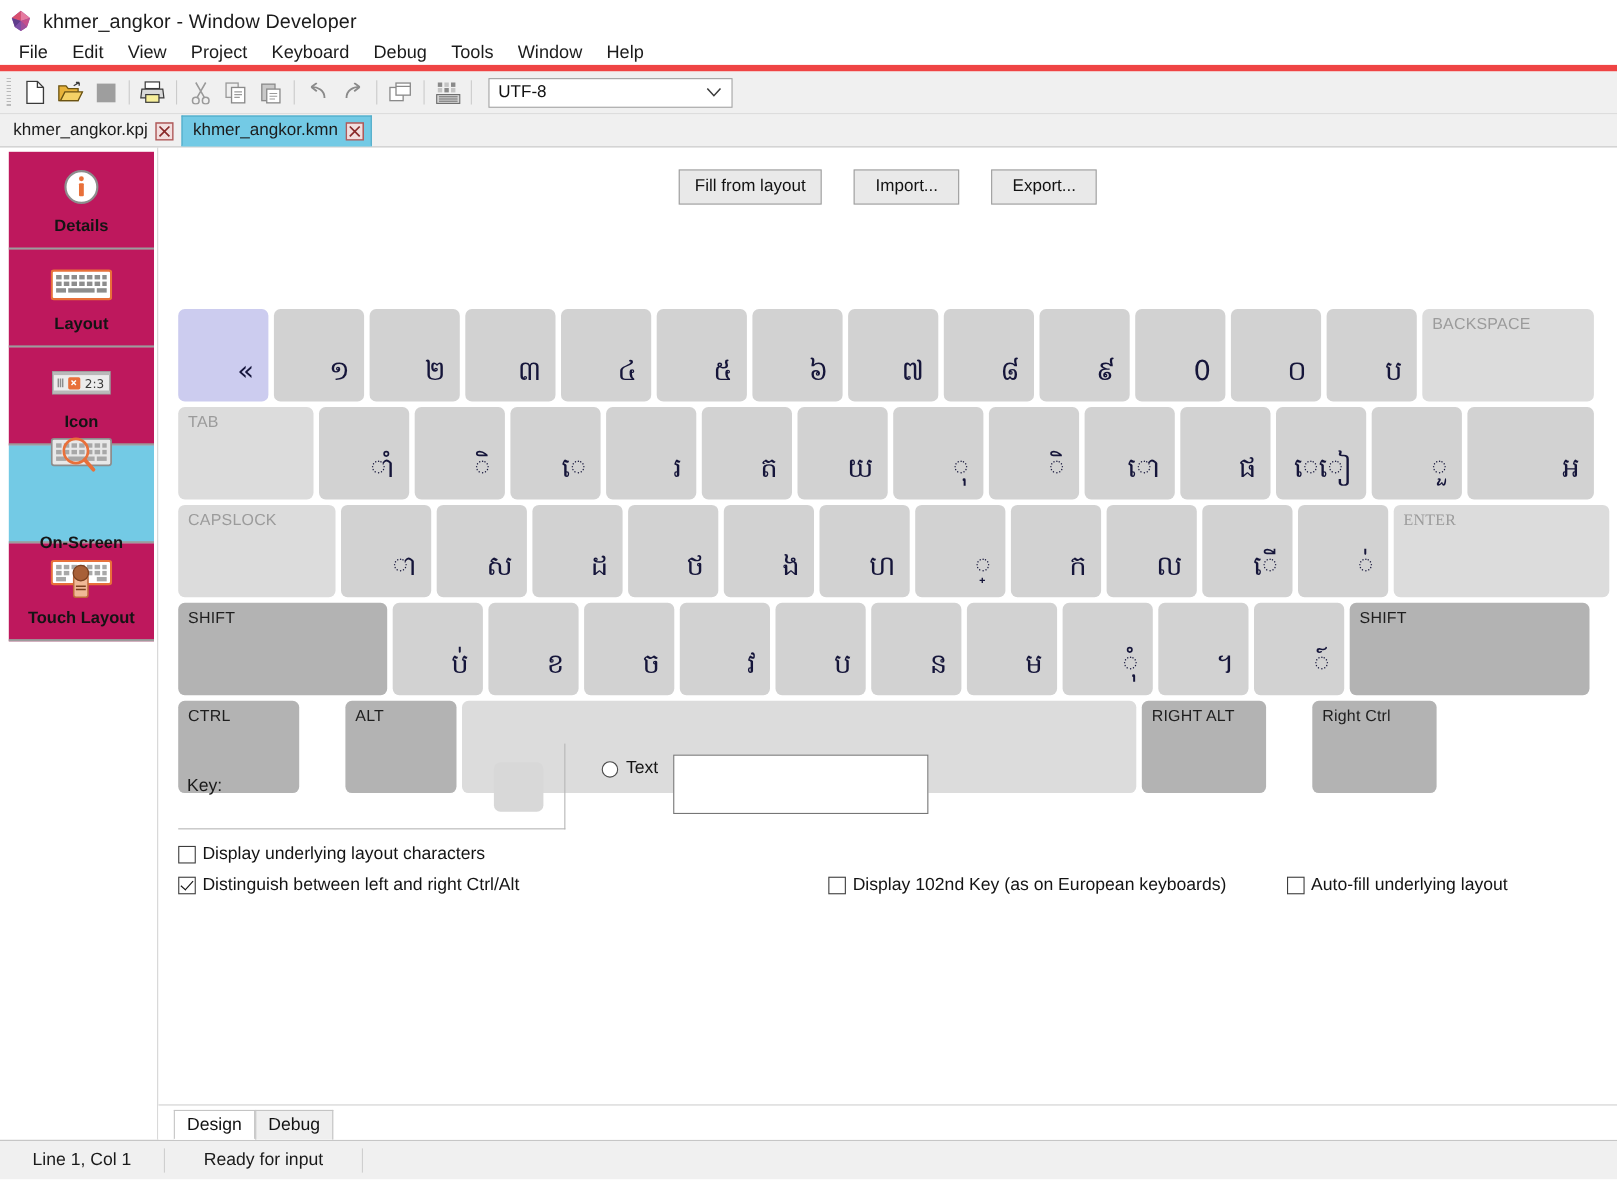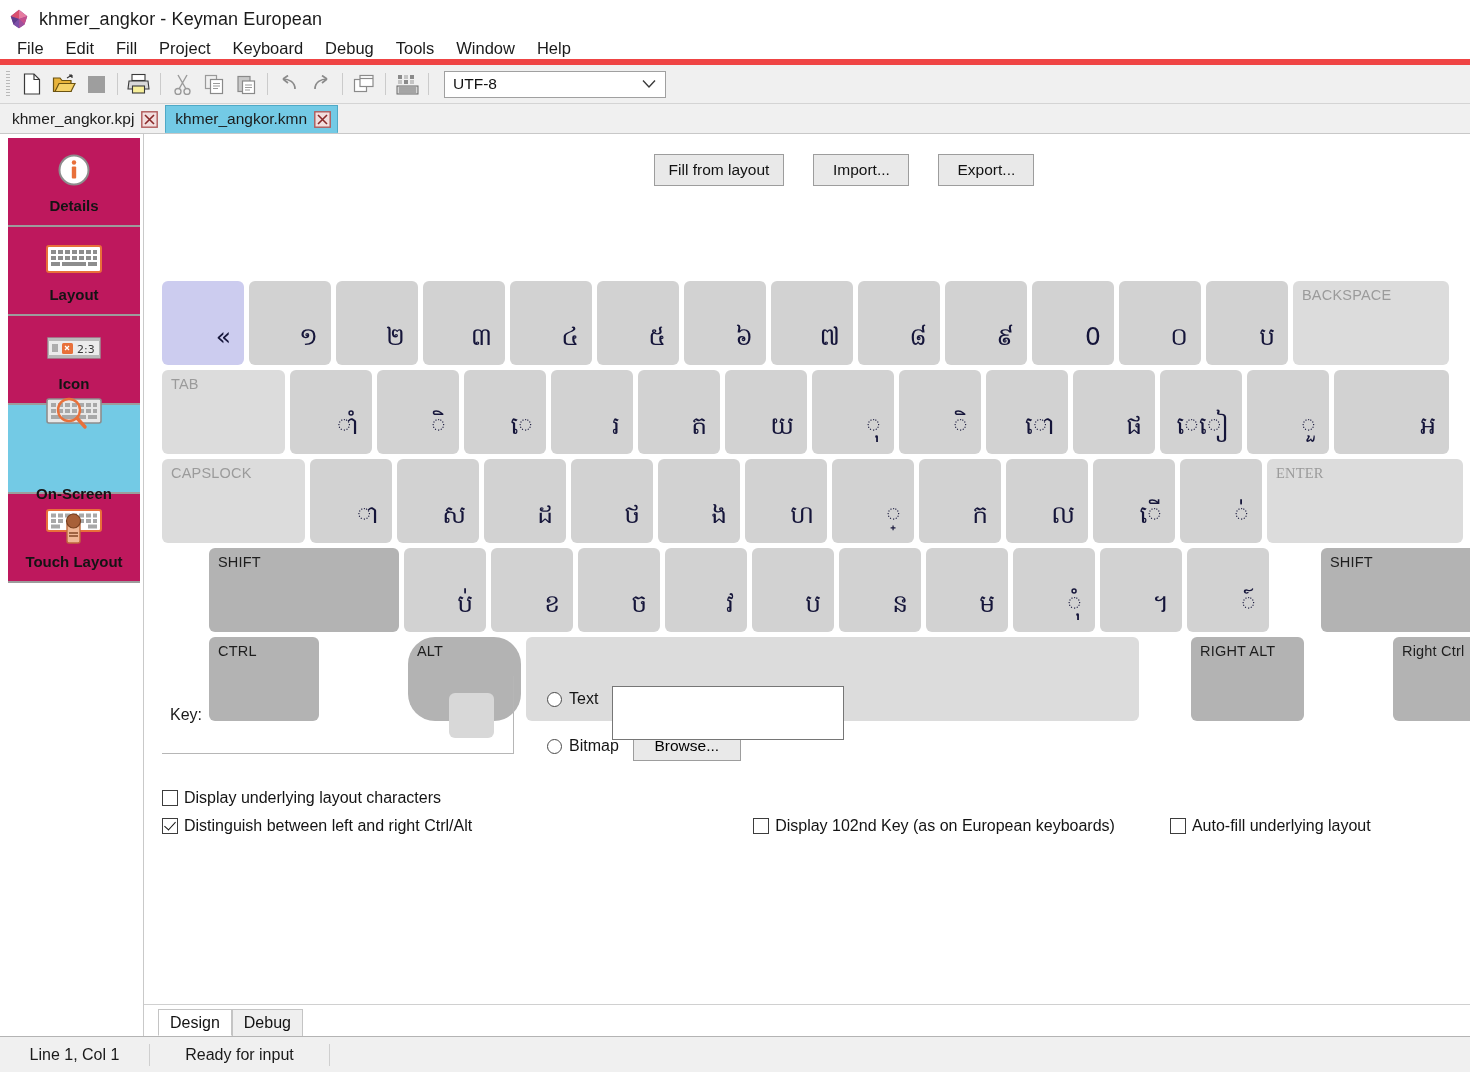--- a/index.html
+++ b/index.html
@@ -183,21 +183,21 @@
   }
   .key {
     background: #d2d2d2;
     border-radius: 6px;
     margin-right: 5px;
     position: relative;
     cursor: default;
     flex: 0 0 auto;
   }
   .key.dim      { background: #dcdcdc; }
-  .key.mod      { background: #b3b3b3; margin-left: 47px; }
+  .key.mod      { background: #b3b3b3; }
   .key.selected { background: #ccccef; }
   .key.gap      { background: transparent; }
   .key-char {
     position: absolute;
     right: 13px; bottom: 16px;
     font-size: 25px;
     color: #15153a;
     line-height: 1;
     font-family: "DejaVu Sans", "Liberation Sans", sans-serif;
   }
@@ -351,27 +351,27 @@
 <div id="titlebar">
   <svg id="app-logo" viewBox="0 0 24 24">
     <path d="M12 2 L3 9 L6 18 L12 22 L18 18 L21 9 Z" fill="#8c4fa0"></path>
     <path d="M12 2 L3 9 L12 12 Z" fill="#d94f6e"></path>
     <path d="M12 2 L21 9 L12 12 Z" fill="#e57ba0"></path>
     <path d="M3 9 L6 18 L12 12 Z" fill="#5f3d8c"></path>
     <path d="M21 9 L18 18 L12 12 Z" fill="#c44f8c"></path>
     <path d="M6 18 L12 22 L12 12 Z" fill="#7d4fa8"></path>
     <path d="M18 18 L12 22 L12 12 Z" fill="#a04f9c"></path>
   </svg>
-  <span id="title-text">khmer_angkor - Keyman European</span>
+  <span id="title-text">khmer_angkor - Window Developer</span>
 </div>
 
 <div id="menubar">
   <div class="menu-item">File</div>
   <div class="menu-item">Edit</div>
-  <div class="menu-item">Fill</div>
+  <div class="menu-item">View</div>
   <div class="menu-item">Project</div>
   <div class="menu-item">Keyboard</div>
   <div class="menu-item">Debug</div>
   <div class="menu-item">Tools</div>
   <div class="menu-item">Window</div>
   <div class="menu-item">Help</div>
 </div>
 
 <div id="toolbar">
   <div class="tb-grip"></div>
@@ -798,21 +798,21 @@
           </div>
           <div class="key mod" style="width: 218px;">
             <span class="key-name">SHIFT</span>
           </div>
         </div>
         <div class="kbrow">
           <div class="key mod" style="width: 110px;">
             <span class="key-name">CTRL</span>
           </div>
           <div class="key gap" style="width: 32px;"></div>
-          <div class="key mod" style="width: 113px; border-radius: 27px;">
+          <div class="key mod" style="width: 101px;">
             <span class="key-name">ALT</span>
           </div>
           <div class="key dim" style="width: 613px;"></div>
           <div class="key mod" style="width: 113px;">
             <span class="key-name">RIGHT ALT</span>
           </div>
           <div class="key gap" style="width: 32px;"></div>
           <div class="key mod" style="width: 113px;">
             <span class="key-name">Right Ctrl</span>
           </div>
@@ -826,25 +826,20 @@
           <span id="key-label">Key:</span>
           <div id="key-preview"></div>
         </div>
 
         <div id="radio-group">
           <div class="radio-line">
             <span class="radio"></span>
             <span class="radio-label">Text</span>
             <input id="text-input" type="text" value="" style="">
           </div>
-          <div class="radio-line">
-            <span class="radio"></span>
-            <span class="radio-label">Bitmap</span>
-            <div id="browse-btn">Browse...</div>
-          </div>
         </div>
       </div>
 
       <div class="cbline" id="cb-row1">
         <span class="cbox"></span>
         <span class="cblabel">Display underlying layout characters</span>
       </div>
 
       <div id="cb-row2">
         <div class="cbline">

